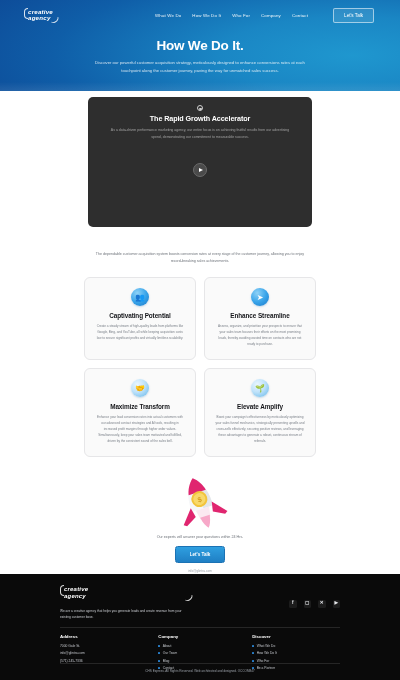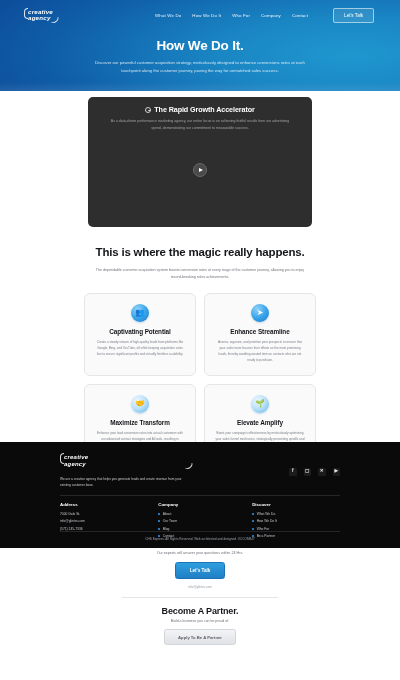--- a/index.html
+++ b/index.html
@@ -2,21 +2,21 @@
 <html><head>
 <meta charset="utf-8">
 <style>
   * { margin:0; padding:0; box-sizing:border-box; }
   html,body { width:400px; height:680px; }
   body {
     font-family:"Liberation Sans", sans-serif;
     background:#ffffff;
     overflow:hidden;
   }
-  .page { position:relative; width:400px; height:548px; }
+  .page { position:relative; width:400px; height:680px; }
 
   
   .hero {
     position:relative;
     height:92px;
     background:
       radial-gradient(120% 150% at 88% 60%, #1f97cf 0%, #1a86c4 28%, #0f5ea8 62%, #0c3f8e 100%);
     overflow:hidden;
   }
   .hero:after{
@@ -88,21 +88,21 @@
   .video {
     position:relative;
     width:224px; height:130px;
     margin:0 auto;
     background:#2e2e2e;
     border-radius:5px;
   }
   .video-head { padding:8px 18px 0; text-align:center; }
   .video-title {
     color:#fff; font-size:7.2px; font-weight:700; letter-spacing:-.1px;
-    display:flex; align-items:center; justify-content:center; gap:3px;
+    display:flex; align-items:center; justify-content:center; gap:3px;flex-direction:column;
   }
   .spark {
     display:inline-block; width:6px; height:6px; border-radius:50%;
     border:1px solid #cfcfcf; position:relative;
   }
   .spark:after{
     content:""; position:absolute; left:1.3px; top:2.2px; width:3px; height:1.4px;
     background:#cfcfcf; border-radius:1px;
   }
   .video-sub {
@@ -269,21 +269,20 @@
         </div>
         <p class="video-sub">As a data-driven performance marketing agency, our entire focus is on achieving fruitful results from our advertising spend, demonstrating our commitment to measurable success.</p>
       </div>
       <div class="play">
           <i></i>
         </div>
     </div>
   </section>
 
   <section class="magic">
-    <h2>This is where the magic really happens.</h2>
     <p>The dependable customer acquisition system boosts conversion rates at every stage of the customer journey, allowing you to enjoy record-breaking sales achievements.</p>
   </section>
 
   <section class="cards">
     <div class="card">
       <div class="card-icon blue">👥</div>
       <h3>Captivating Potential</h3>
       <p>Create a steady stream of high-quality leads from platforms like Google, Bing, and YouTube, all while keeping acquisition costs low to secure significant profits and virtually limitless scalability.</p>
     </div>
     <div class="card">

